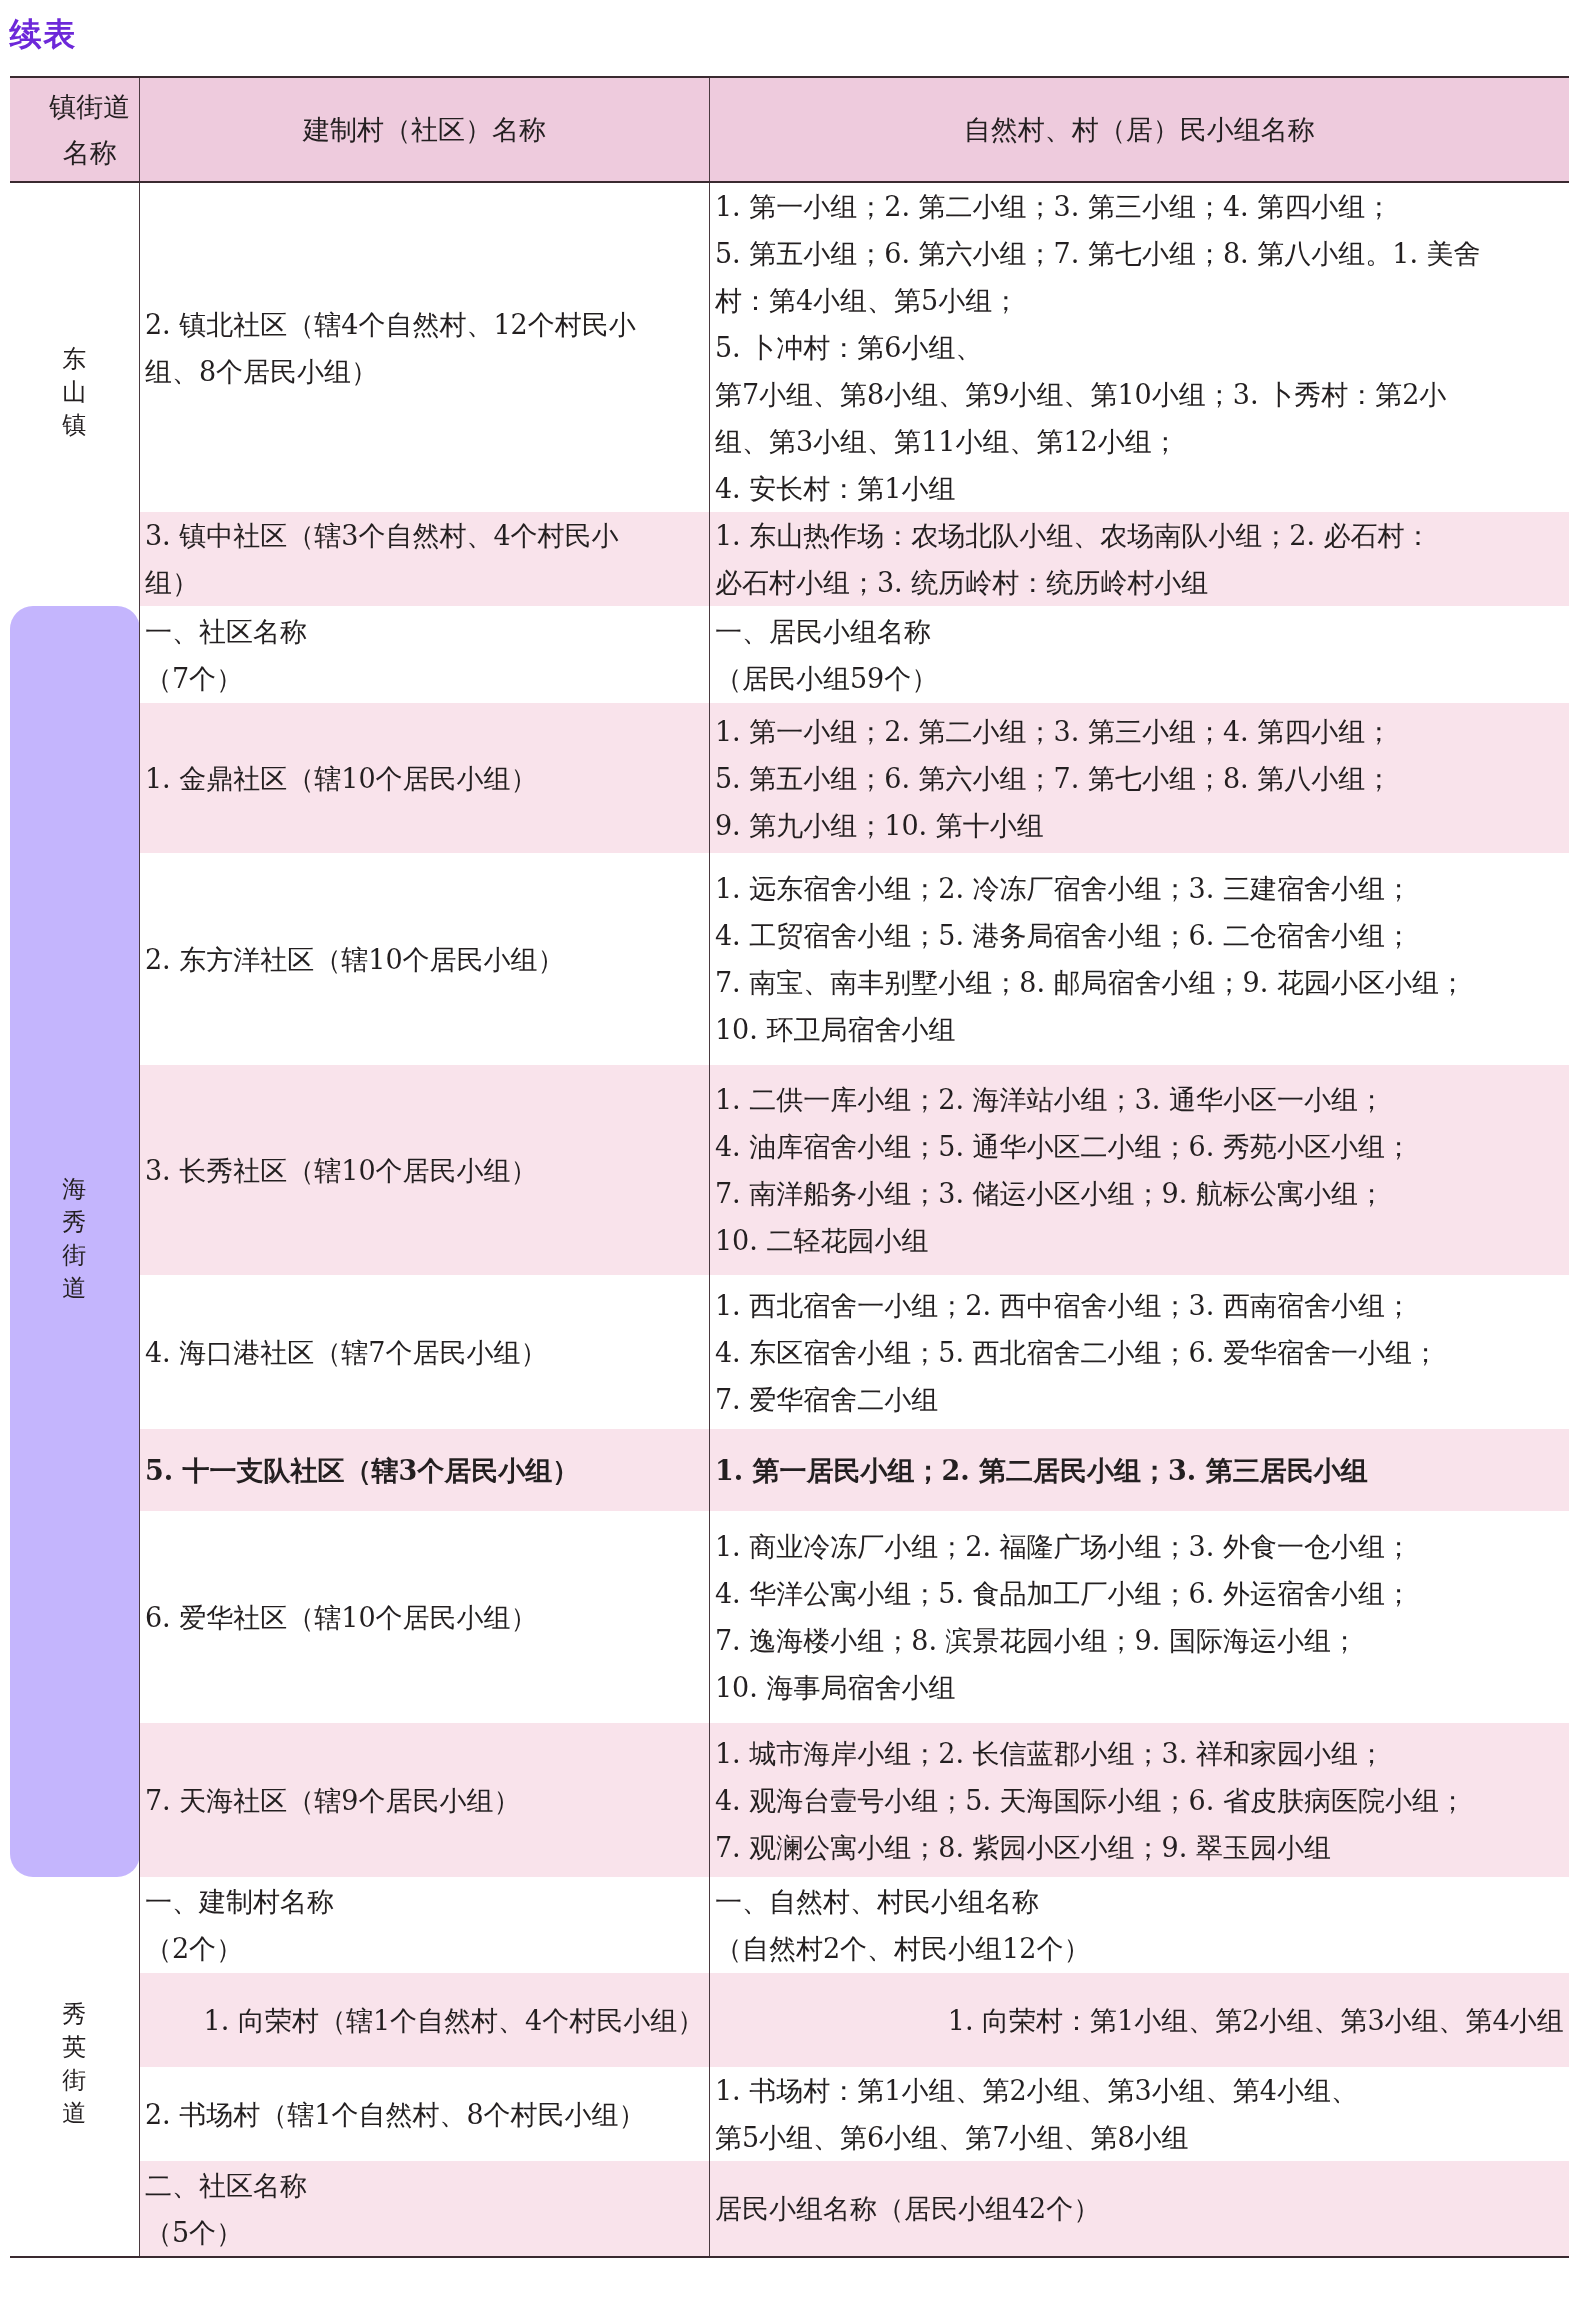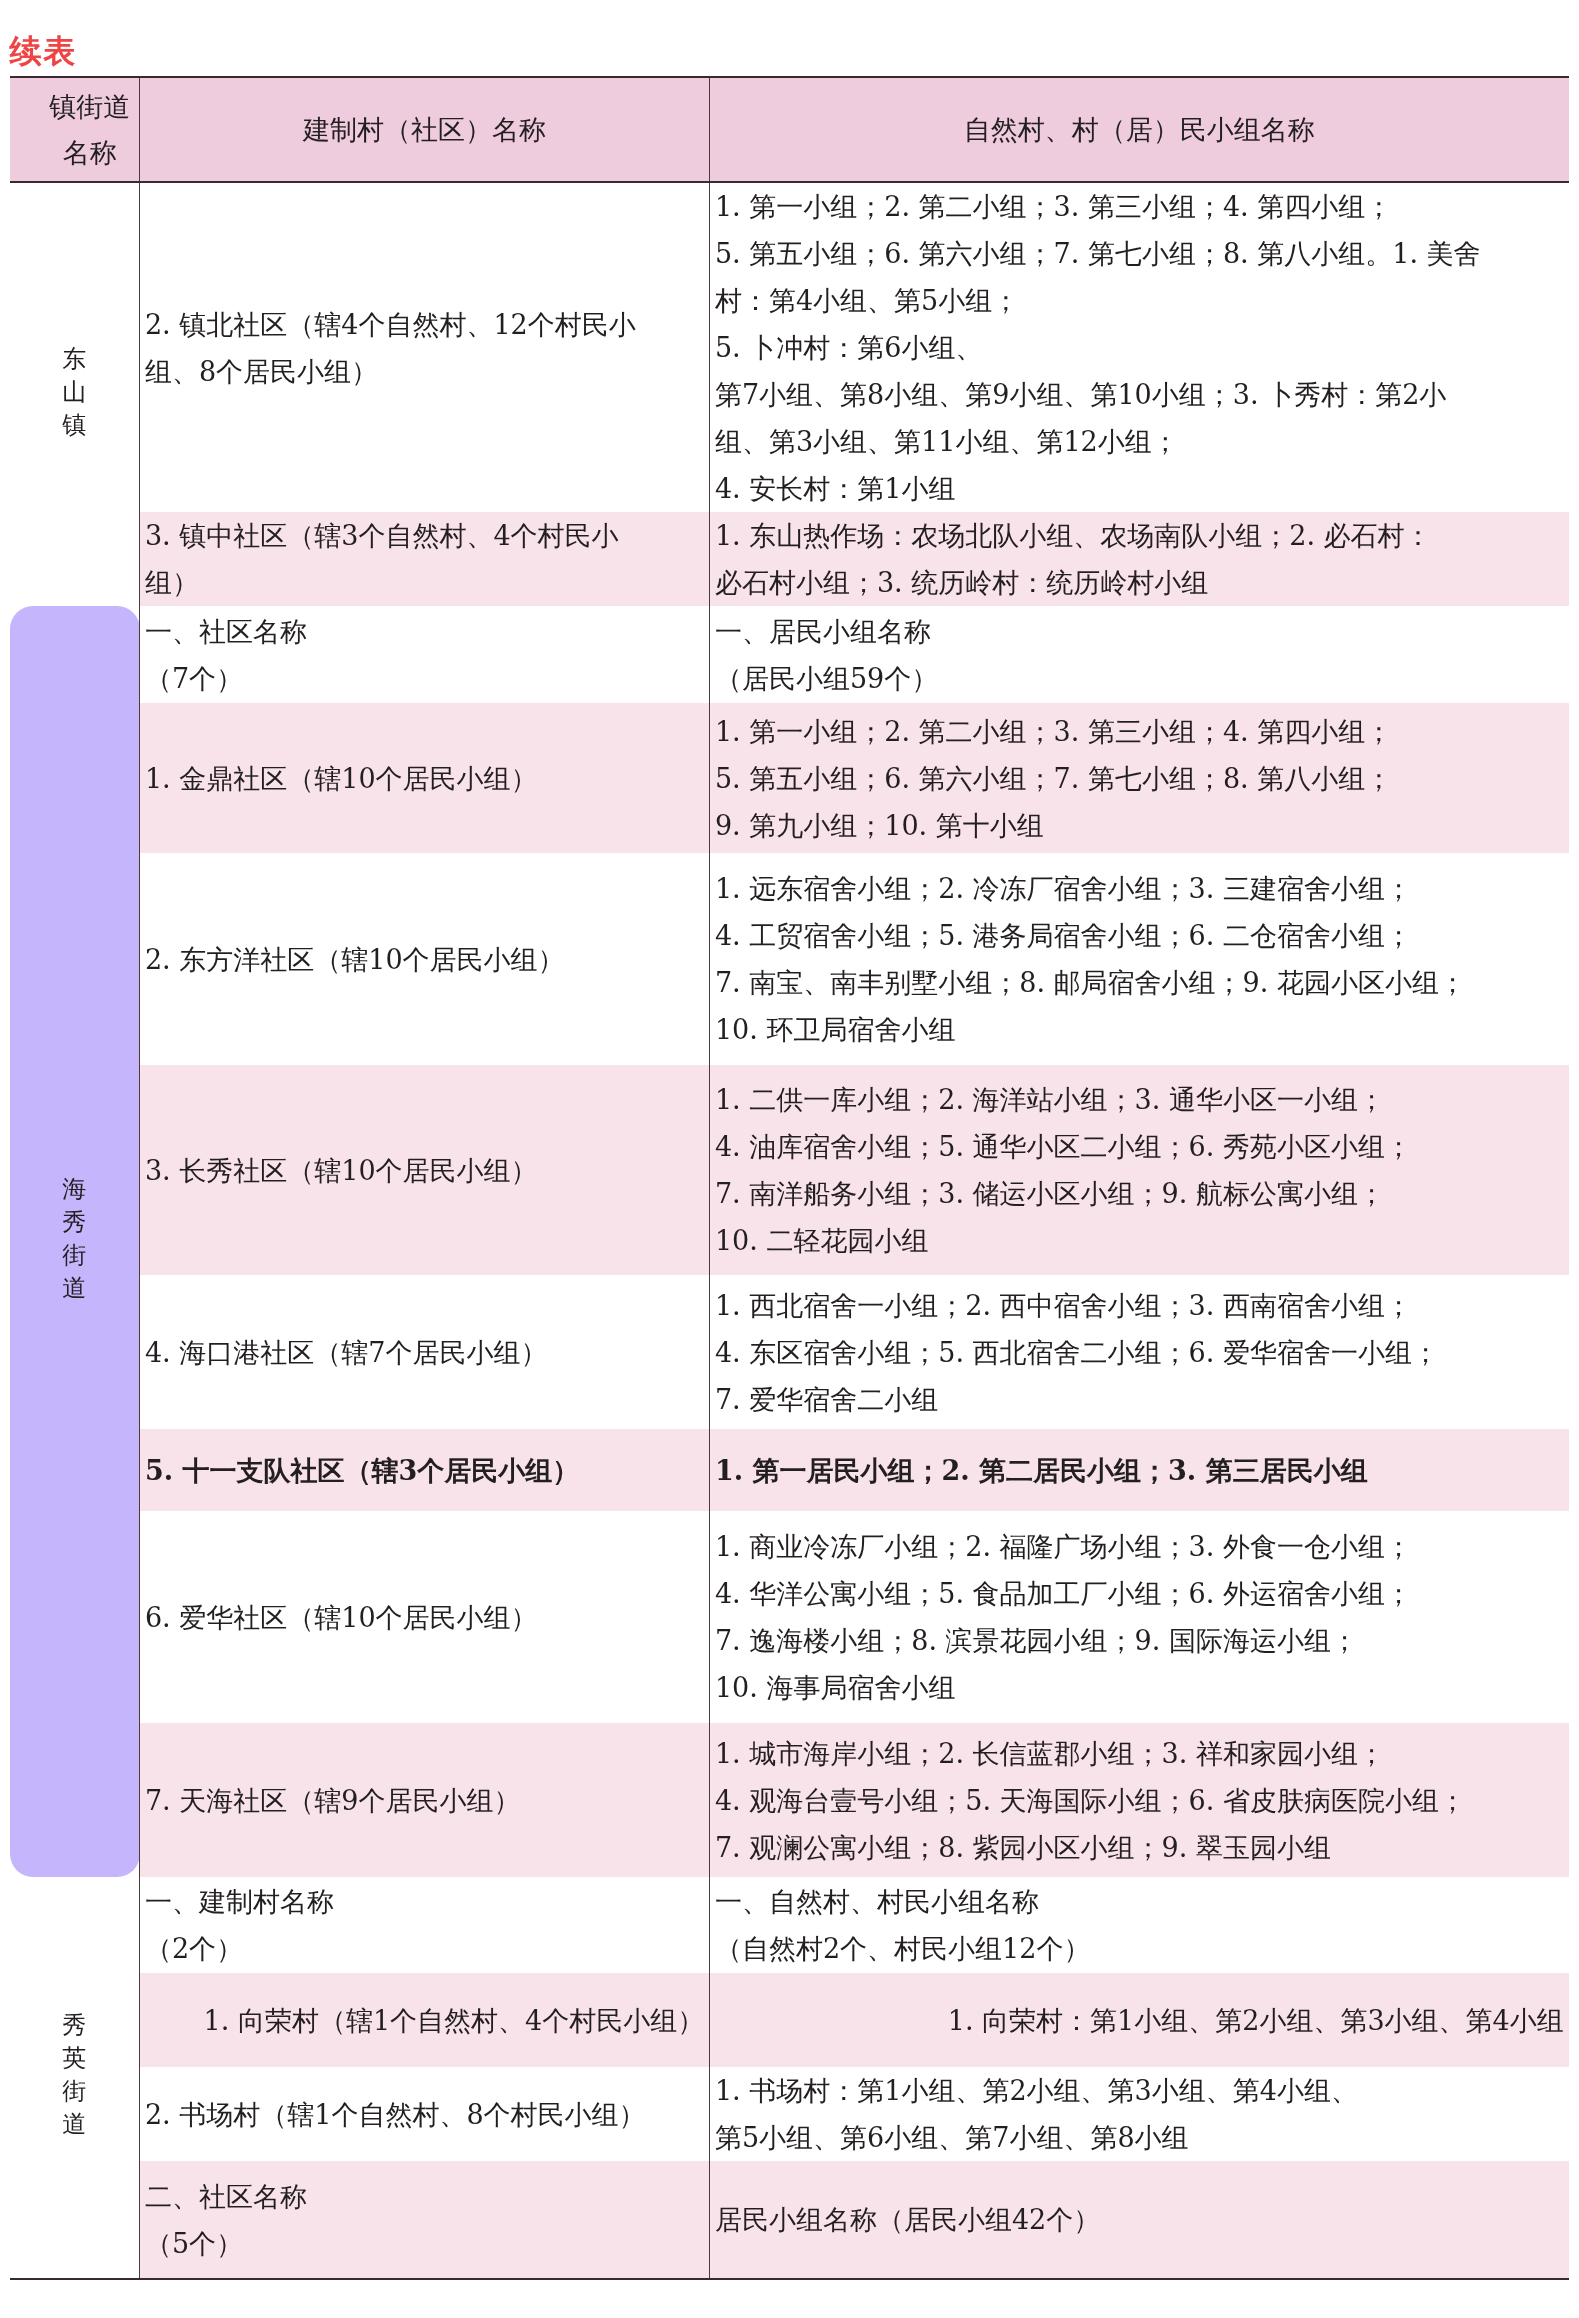--- a/index.html
+++ b/index.html
@@ -1,19 +1,19 @@
 <!DOCTYPE html>
 <html style="font-size:12.7px"><head>
 <meta charset="utf-8">
 <style>
   html, body { margin:0; padding:0; background:#ffffff; }
   body { width:1579px; height:2319px; position:relative; overflow:hidden;
          font-family:"DejaVu Serif","Liberation Serif",serif; color:#231f20; }
-  .title { position:absolute; left:9.6px; top:30px; font-family:"DejaVu Sans","Liberation Sans",sans-serif;
-           font-weight:bold; font-size:32px; letter-spacing:1.6px; color:#ef4444; }
+  .title { position:absolute; left:9.6px; top:13px; font-family:"DejaVu Sans","Liberation Sans",sans-serif;
+           font-weight:bold; font-size:32px; letter-spacing:1.6px; color:#6d28d9; }
   .tbl { position:absolute; left:9.6px; top:76px; width:1558px; }
   table { border-collapse:collapse; width:1558px; table-layout:fixed; }
   col.c1 { width:130px; } col.c2 { width:570px; } col.c3 { width:859px; }
   th { background:#eecbdd; font-weight:normal; font-size:27px; line-height:46px; text-align:center;
        border-top:2.4px solid #3a2a30; border-bottom:2.4px solid #3a2a30; padding:0; height:103px; }
   td { font-size:27px; line-height:47px; vertical-align:middle; padding:0 4.8px;margin-top:33px; }
   th + th, td.c2, td.c3 { border-left:1.6px solid #4a3a40; }
   td.c1 { text-align:center; padding:0; }
   tr.pink td.c2, tr.pink td.c3 { background:#f9e3eb; }
   td.c1.pink { background:#c4b5fd;border-radius:23px; }
@@ -171,21 +171,21 @@
         </tr>
         <tr style="height: 93px;">
           <td class="c2">
             <span class="line">2. 书场村（辖1个自然村、8个村民小组）</span>
           </td>
           <td class="c3">
             <span class="line">1. 书场村：第1小组、第2小组、第3小组、第4小组、</span>
             <span class="line">第5小组、第6小组、第7小组、第8小组</span>
           </td>
         </tr>
-        <tr class="pink last" style="height: 118px;">
+        <tr class="pink last" style="height: 96px;">
           <td class="c2">
             <span class="line">二、社区名称</span>
             <span class="line">（5个）</span>
           </td>
           <td class="c3">
             <span class="line">居民小组名称（居民小组42个）</span>
           </td>
         </tr>
       </tbody>
   </table>

